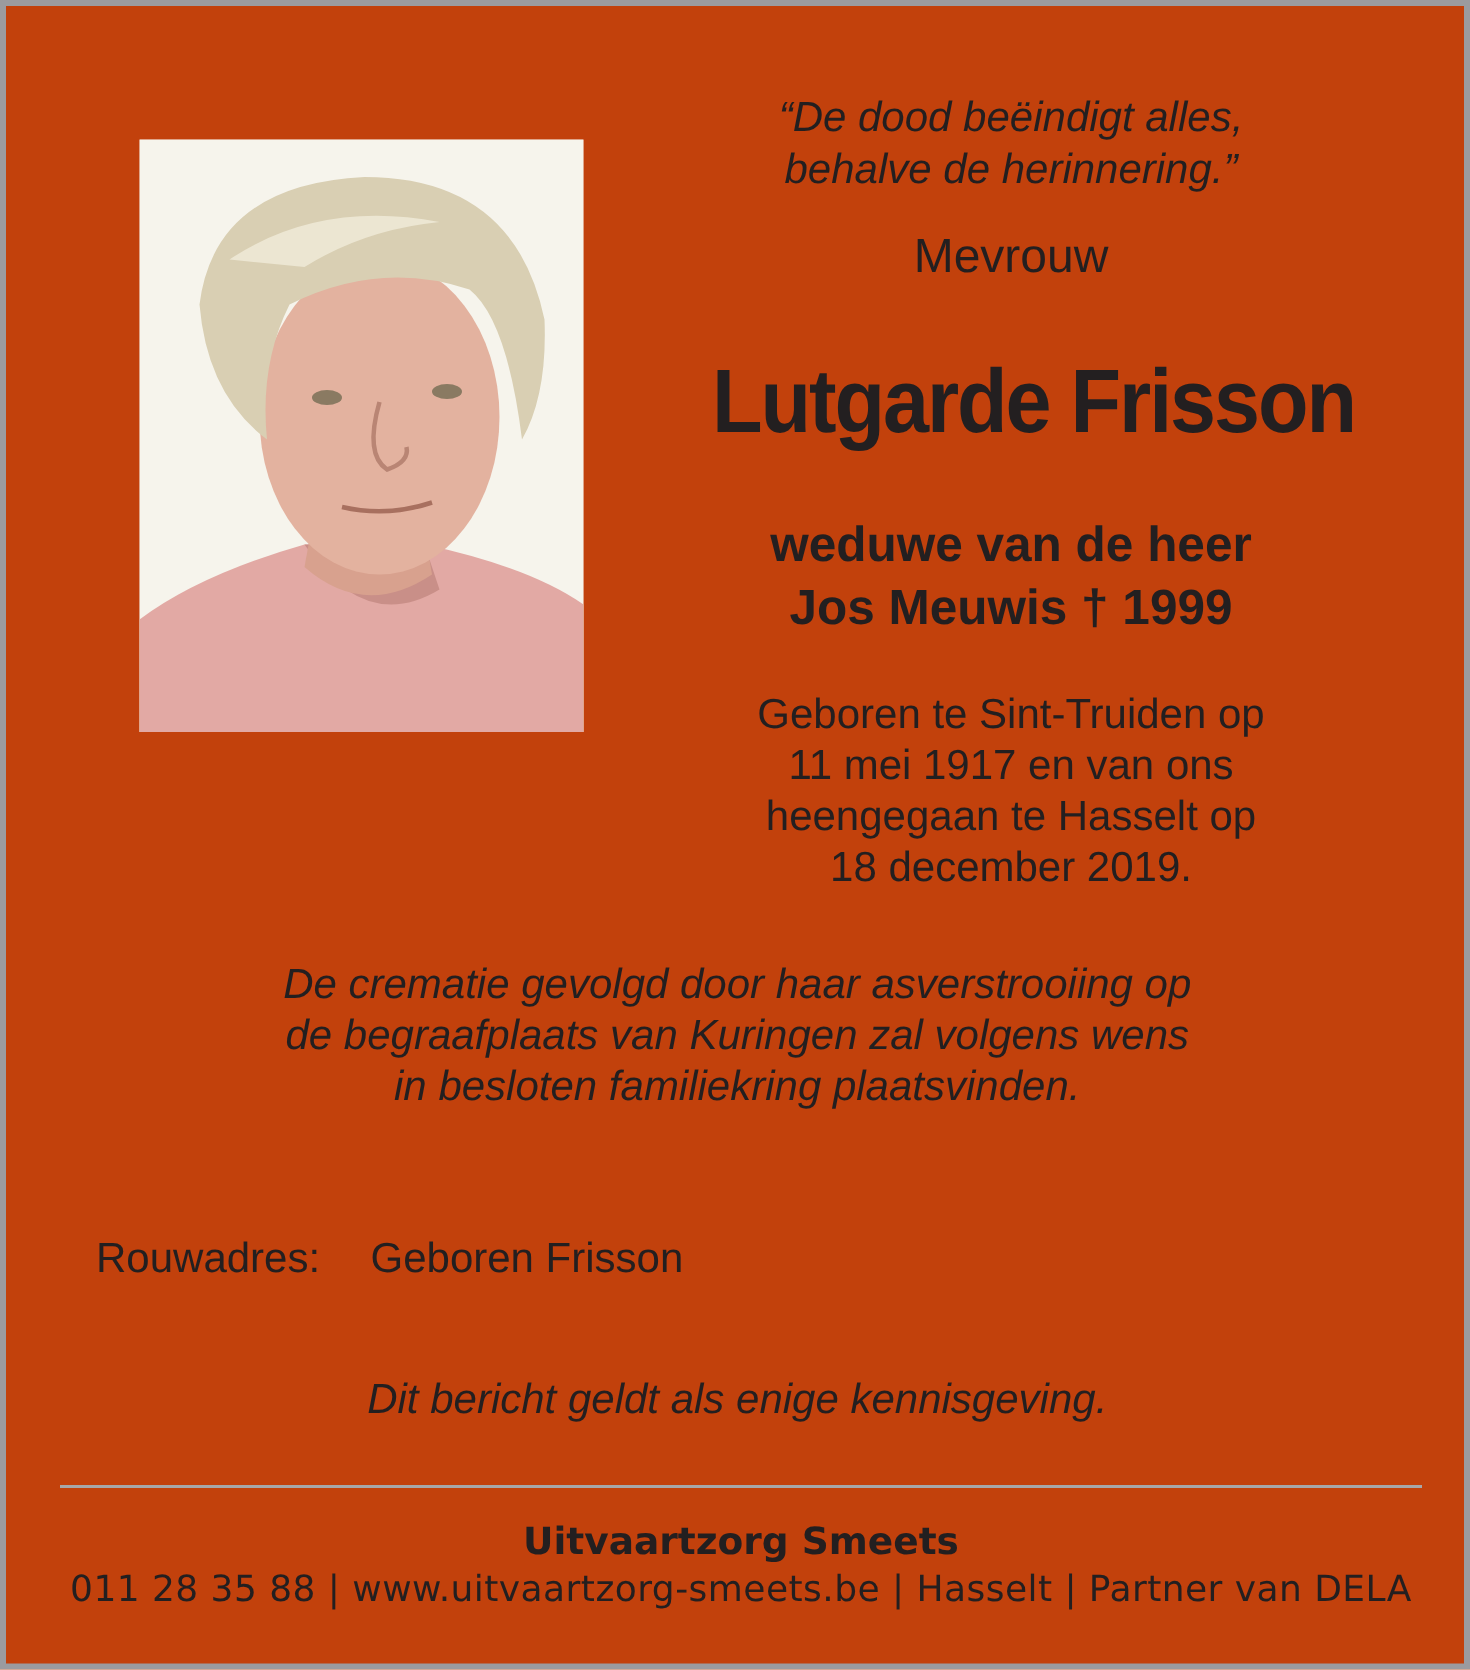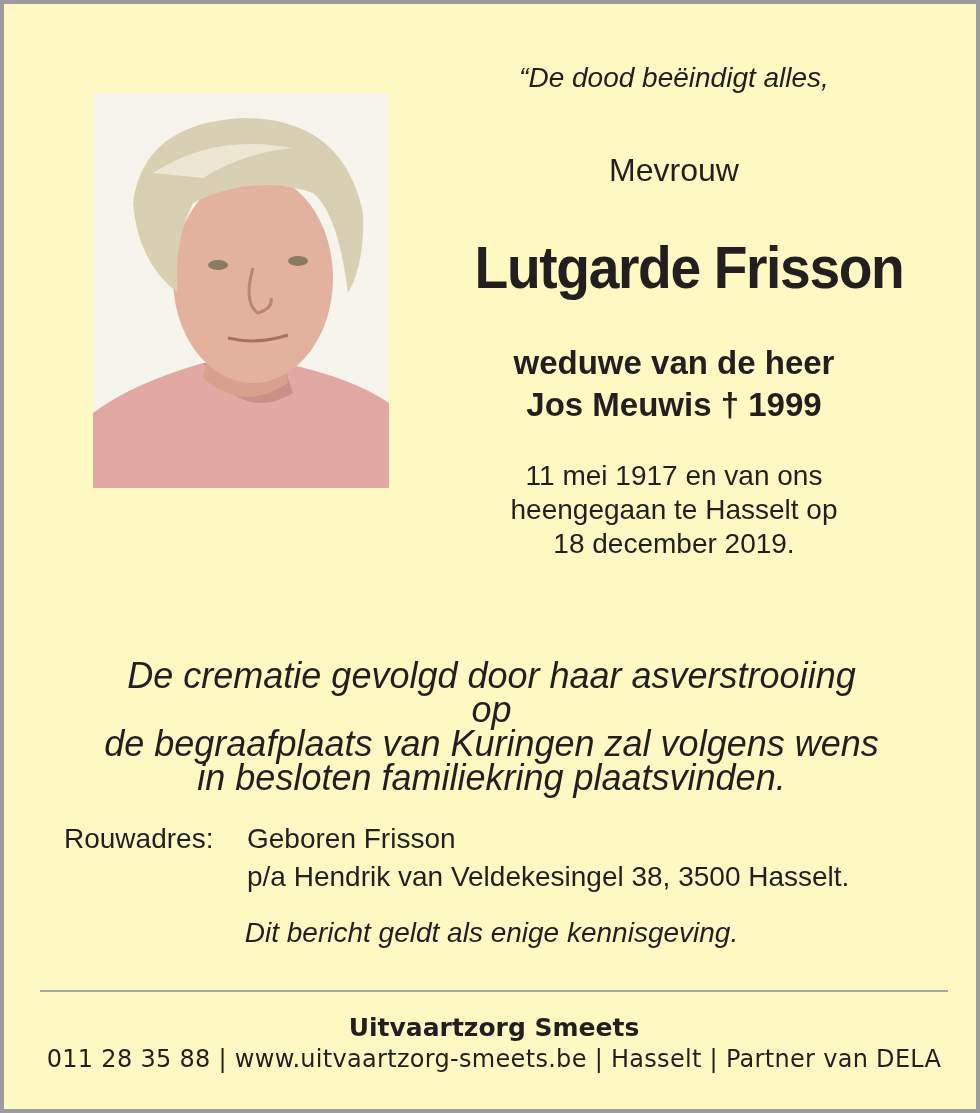--- a/index.html
+++ b/index.html
@@ -1,32 +1,32 @@
 <!DOCTYPE html>
 <html><head>
 <meta charset="utf-8">
 <style>
   html, body { margin: 0; padding: 0; background: #ffffff; }
   body { width: 980px; height: 1113px; position: relative; overflow: hidden; }
   .frame {
     position: absolute; left: 0; top: 0; width: 980px; height: 1113px;
-    box-sizing: border-box; border: 4px solid #9b9b9f; background: #fef9c3;
+    box-sizing: border-box; border: 4px solid #9b9b9f; background: #c2410c;
   }
   .photo {
     position: absolute; left: 89px; top: 89px; width: 296px; height: 395px;
     background: #f6f4ec; overflow: hidden;
   }
   .photo svg { width: 100%; height: 100%; display: block; }
   .txt { position: absolute; color: #231f20; text-align: center; font-family: "Liberation Sans", sans-serif; }
   .quote { left: 440px; width: 460px; top: 56px; font-size: 28px; font-style: italic; line-height: 35px; }
   .title { left: 440px; width: 460px; top: 147px; font-size: 32px; line-height: 38px; }
   .name { left: 430px; width: 510px; top: 228px; font-size: 60px; font-weight: bold; line-height: 72px; letter-spacing: -1.5px; transform: scaleX(0.92); transform-origin: center; }
   .widow { left: 440px; width: 460px; top: 338px; font-size: 33px; font-weight: bold; line-height: 42px; }
   .birth { left: 440px; width: 460px; top: 455px; font-size: 28px; line-height: 34px; }
-  .ceremony { left: 100px; width: 775px; top: 655px; font-size: 36px; font-style: italic; line-height: 34px; text-align: center; }
+  .ceremony { left: 100px; width: 775px; top: 635px; font-size: 28px; font-style: italic; line-height: 34px; text-align: center; }
   .addr { left: 60px; top: 816px; font-size: 28px; line-height: 38px; text-align: left; }
   .addr .row { display: flex; }
   .addr .lbl { width: 183px; }
   .notice { left: 100px; width: 775px; top: 910px; font-size: 28px; font-style: italic; line-height: 38px; }
   .divider { position: absolute; left: 36px; width: 908px; top: 986px; height: 2px; background: #a7a7a9; }
   .company { left: 36px; width: 908px; top: 1007px; font-family: "DejaVu Sans", sans-serif; font-size: 25px; font-weight: bold; line-height: 34px; text-align: center; }
   .contact { left: 36px; width: 908px; top: 1041px; font-family: "DejaVu Sans", sans-serif; font-size: 24px; line-height: 28px; letter-spacing: 0.3px; }
 </style>
 </head>
 <body>
@@ -50,52 +50,50 @@
       <ellipse cx="125" cy="172" rx="10" ry="5" fill="#8a7a62"></ellipse>
       <ellipse cx="205" cy="168" rx="10" ry="5" fill="#8a7a62"></ellipse>
 
       <path d="M160 175 Q150 210 165 220 Q180 215 178 205" fill="none" stroke="#b98574" stroke-width="3"></path>
       <path d="M135 245 Q165 252 195 242" fill="none" stroke="#a8705f" stroke-width="3"></path>
     </svg>
   </div>
 
   <div class="txt quote">
     <div>“De dood beëindigt alles,</div>
+    <div>behalve de herinnering.”</div>
   </div>
 
   <div class="txt title">Mevrouw</div>
 
   <div class="txt name">Lutgarde Frisson</div>
 
   <div class="txt widow">
     <div>weduwe van de heer</div>
     <div>Jos Meuwis † 1999</div>
   </div>
 
   <div class="txt birth">
+    <div>Geboren te Sint-Truiden op</div>
     <div>11 mei 1917 en van ons</div>
     <div>heengegaan te Hasselt op</div>
     <div>18 december 2019.</div>
   </div>
 
   <div class="txt ceremony">
     <div>De crematie gevolgd door haar asverstrooiing op</div>
     <div>de begraafplaats van Kuringen zal volgens wens</div>
     <div>in besloten familiekring plaatsvinden.</div>
   </div>
 
   <div class="txt addr">
     <div class="row">
       <span class="lbl">Rouwadres:</span>
       <span>Geboren Frisson</span>
     </div>
-    <div class="row">
-      <span class="lbl"></span>
-      <span>p/a Hendrik van Veldekesingel 38, 3500 Hasselt.</span>
-    </div>
   </div>
 
   <div class="txt notice">Dit bericht geldt als enige kennisgeving.</div>
 
   <div class="divider"></div>
 
   <div class="txt company">Uitvaartzorg Smeets</div>
   <div class="txt contact">011 28 35 88 | www.uitvaartzorg-smeets.be | Hasselt | Partner van DELA</div>
 </div>
 

